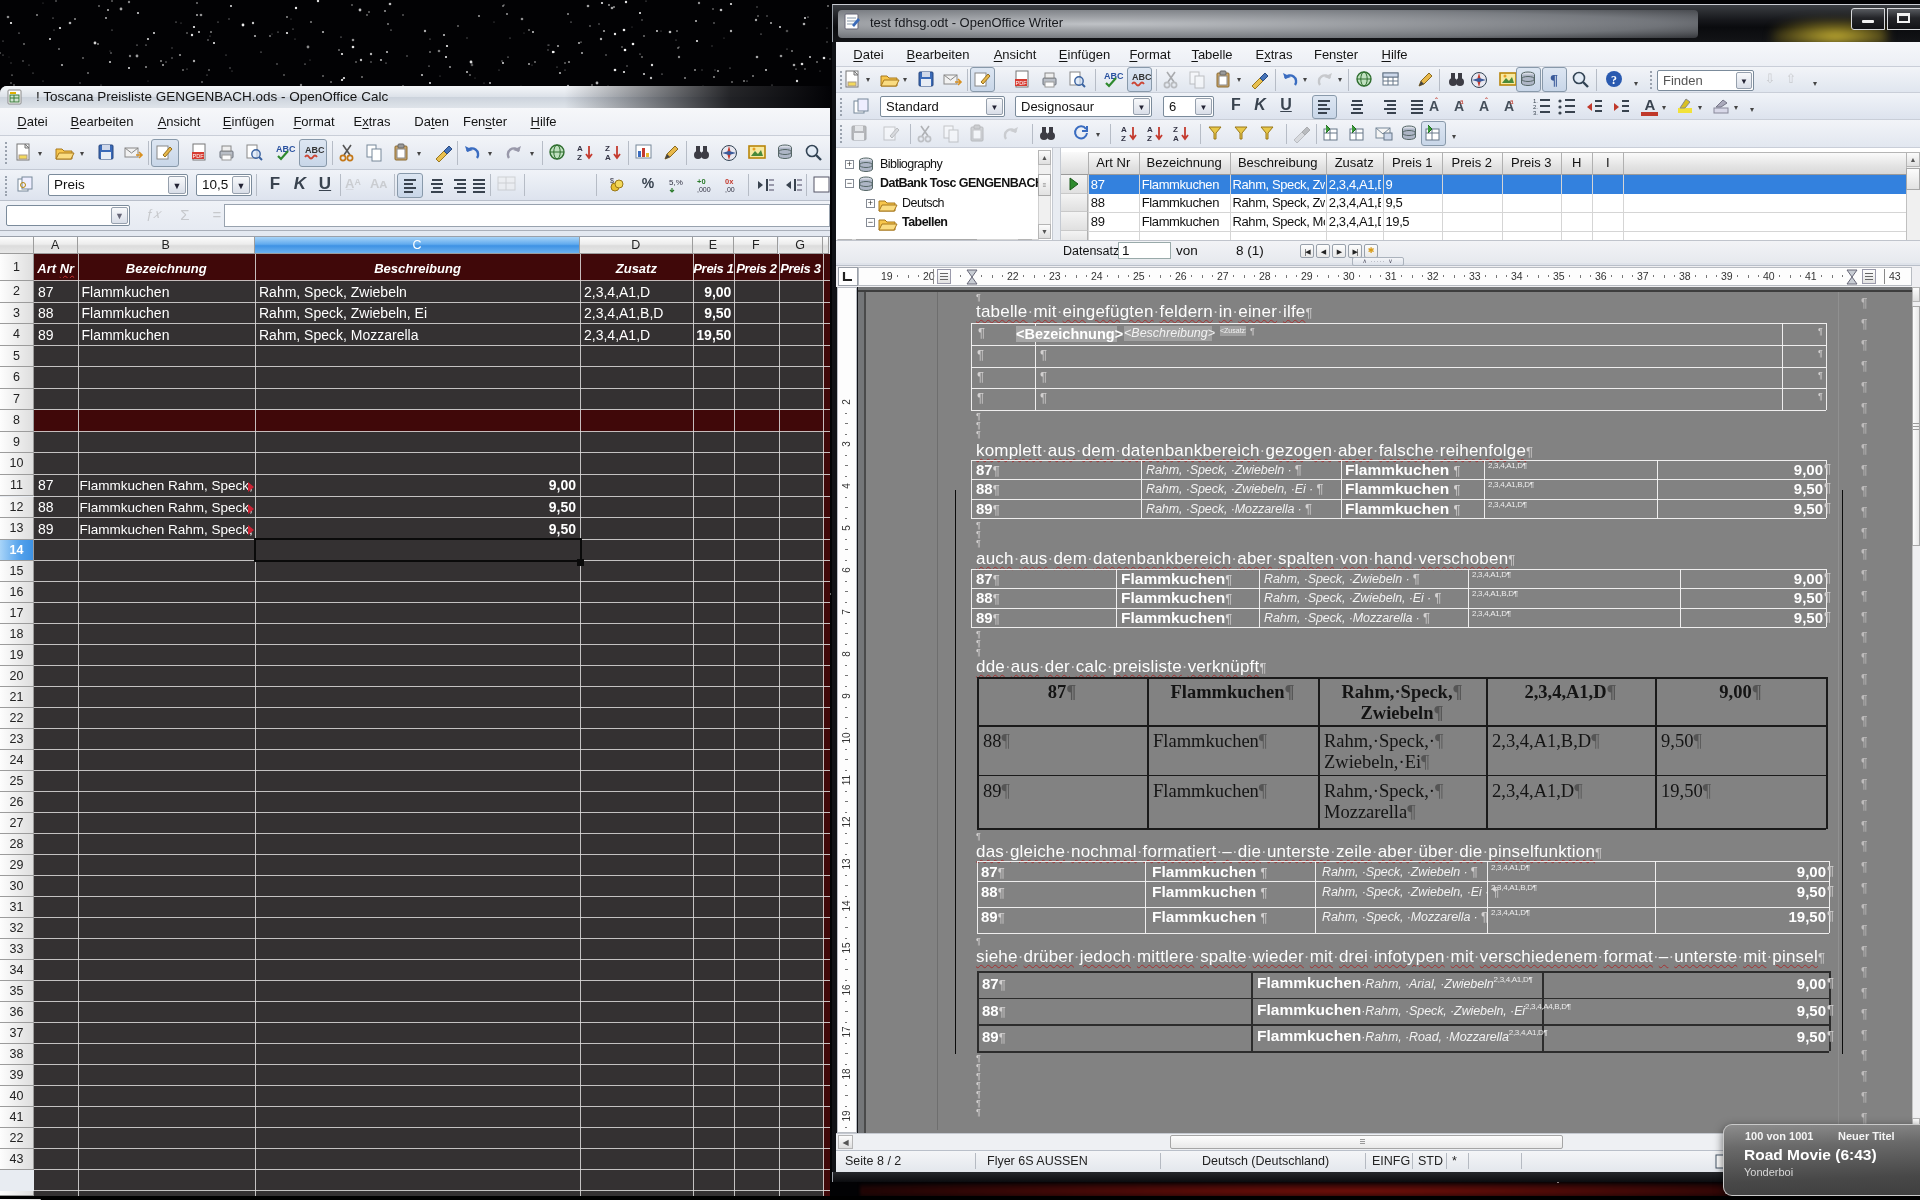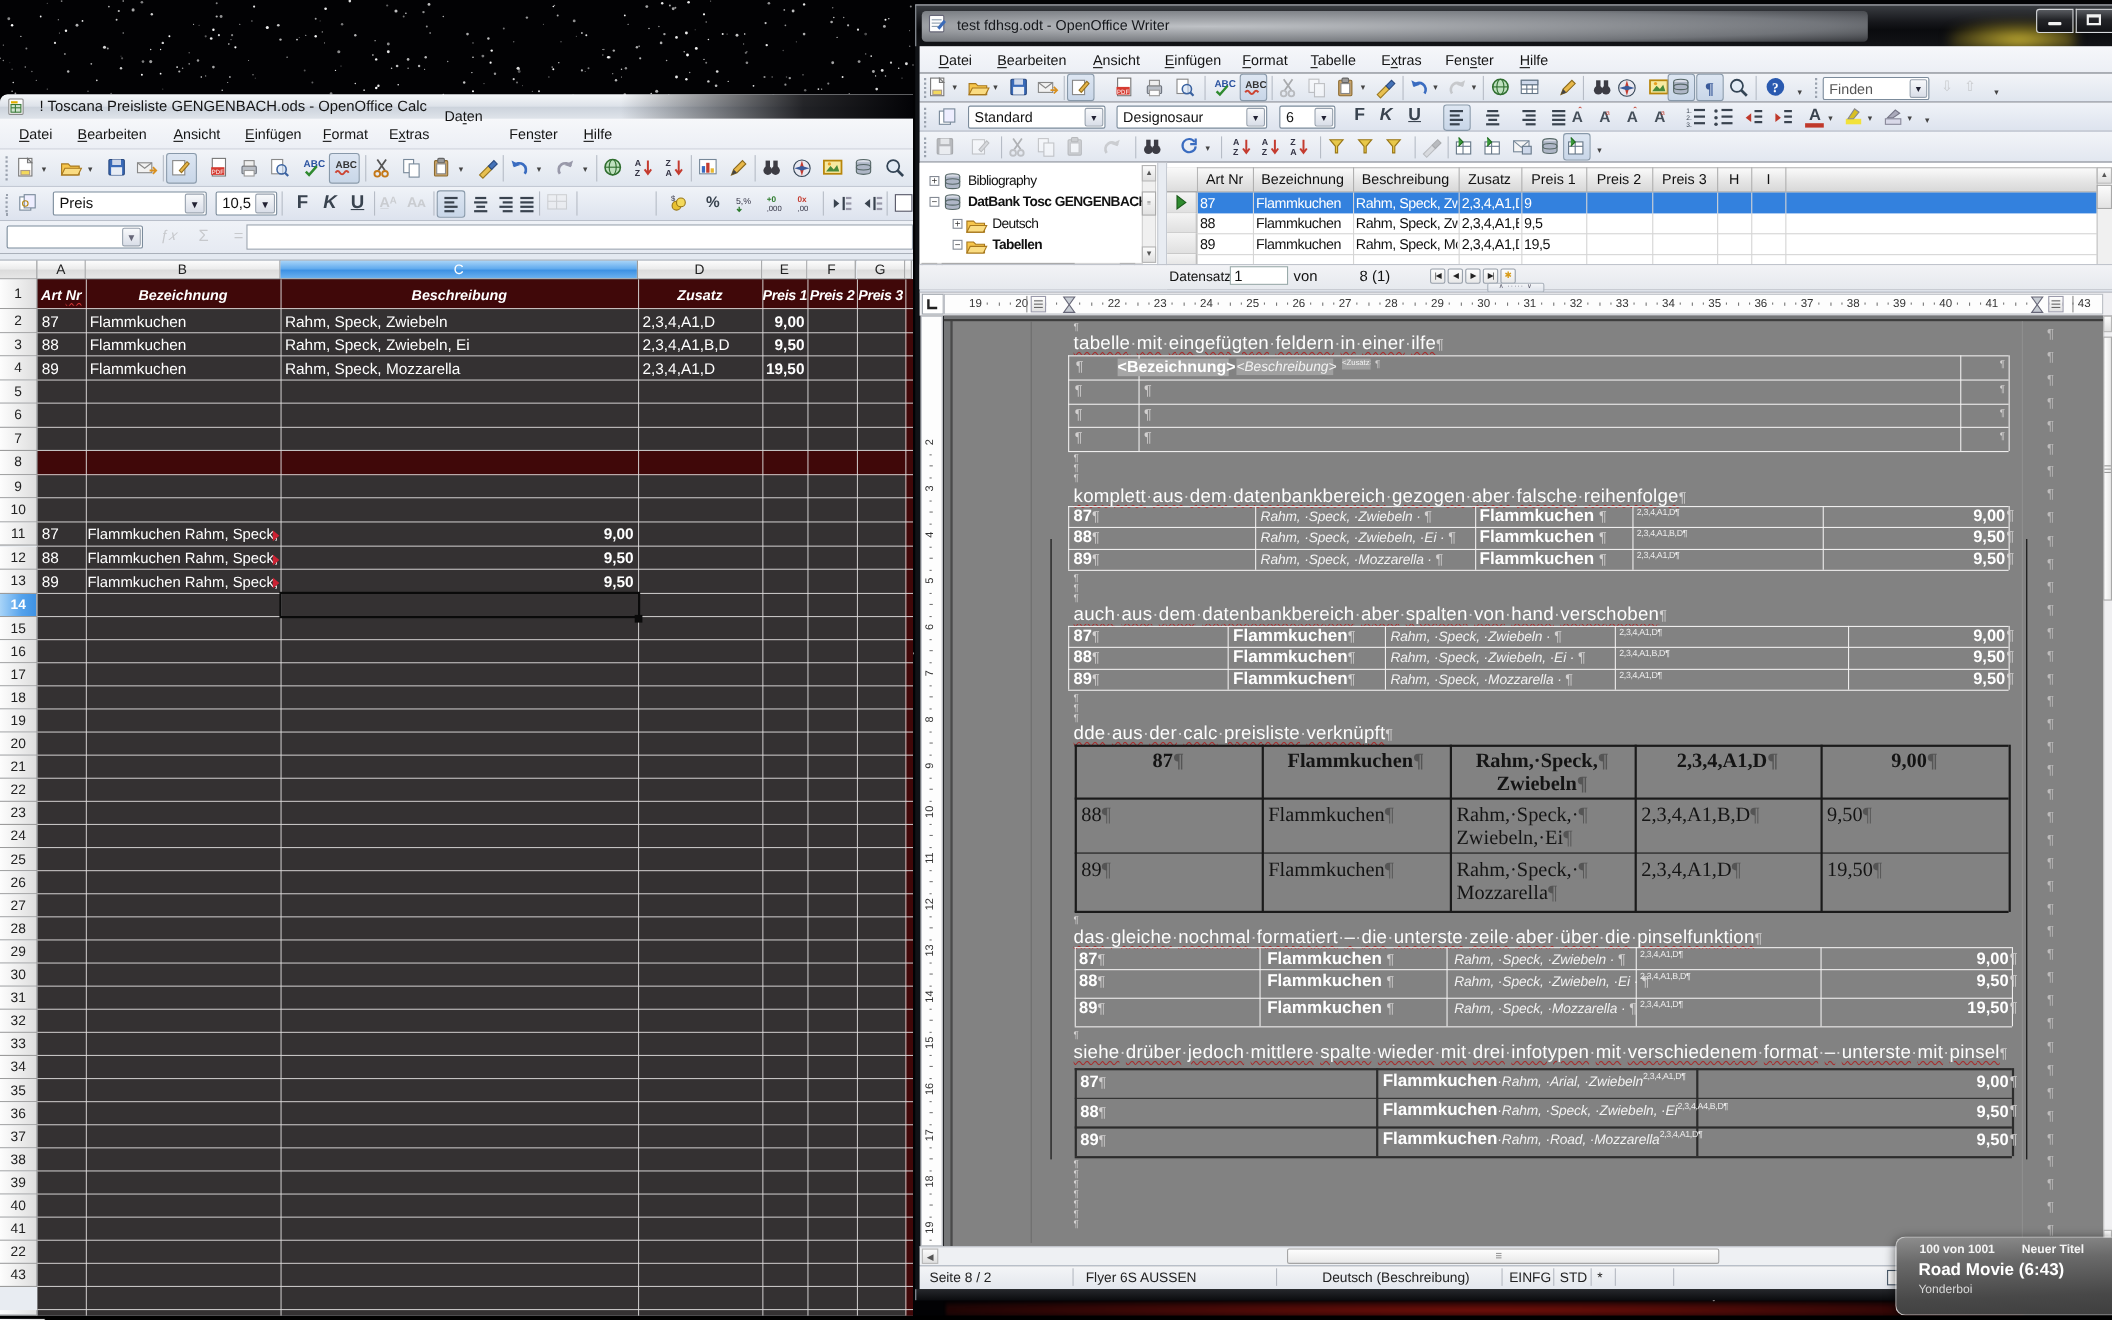--- a/index.html
+++ b/index.html
@@ -988,21 +988,21 @@
     <rect x="3" y="3" width="6" height="2" fill="#e0b000"></rect>
   </svg>
 <div class="t" style="left:36px;top:89px;width:700px;height:16px;color:#141414;font-size:13.5px;">! Toscana Preisliste GENGENBACH.ods - OpenOffice Calc</div>
 <div style="left:0px;top:108px;width:830px;height:28px;background:linear-gradient(#f6f7fa,#eceff5);border-bottom:1px solid #c9ced8;"></div>
 <div class="mi t" style="left:10px;top:114px;width:45px;height:17px;text-align:center;"><u>D</u>atei</div>
 <div class="mi t" style="left:61px;top:114px;width:82px;height:17px;text-align:center;"><u>B</u>earbeiten</div>
 <div class="mi t" style="left:149px;top:114px;width:60px;height:17px;text-align:center;"><u>A</u>nsicht</div>
 <div class="mi t" style="left:215px;top:114px;width:67px;height:17px;text-align:center;"><u>E</u>infügen</div>
 <div class="mi t" style="left:288px;top:114px;width:52px;height:17px;text-align:center;"><u>F</u>ormat</div>
 <div class="mi t" style="left:346px;top:114px;width:52px;height:17px;text-align:center;">E<u>x</u>tras</div>
-<div class="mi t" style="left:404px;top:98px;width:45px;height:17px;text-align:left;">Da<u>t</u>en</div>
+<div class="mi t" style="left:404px;top:114px;width:45px;height:17px;text-align:right;">Da<u>t</u>en</div>
 <div class="mi t" style="left:455px;top:114px;width:60px;height:17px;text-align:center;">Fen<u>s</u>ter</div>
 <div class="mi t" style="left:521px;top:114px;width:45px;height:17px;text-align:center;"><u>H</u>ilfe</div>
 <div style="left:0px;top:136px;width:830px;height:34px;background:linear-gradient(#f2f4f8,#e0e6ef);border-bottom:1px solid #c3c9d4;"></div>
 <div style="left:5px;top:142px;width:3px;height:22px;border-left:2px dotted #9aa2ae;"></div>
 <svg width="20" height="20" style="left:14px;top:143px">
     <rect x="3" y="1" width="12" height="16" fill="#fff" stroke="#777"></rect>
     <path d="M11 1 L15 5 L11 5 Z" fill="#ddd" stroke="#777"></path>
     <rect x="5" y="12" width="8" height="4" fill="#f3d95c" stroke="#a98"></rect>
   </svg>
 <svg width="20" height="20" style="left:55px;top:143px">
@@ -2295,21 +2295,21 @@
 <div style="left:836px;top:1133px;width:1084px;height:17px;background:#eef0f3;border-top:1px solid #c5c9d0;"></div>
 <div style="left:838px;top:1135px;width:15px;height:14px;background:linear-gradient(#fcfcfc,#dfdfdf);border:1px solid #b5b5b5;color:#555;font-size:8px;text-align:center;line-height:13px;">◀</div>
 <div style="left:1895px;top:1135px;width:15px;height:14px;background:linear-gradient(#fcfcfc,#dfdfdf);border:1px solid #b5b5b5;color:#555;font-size:8px;text-align:center;line-height:13px;">▶</div>
 <div style="left:1170px;top:1135px;width:393px;height:14px;background:linear-gradient(#fdfdfd,#e9e9e9);border:1px solid #a5a5a5;border-radius:2px;"></div>
 <div style="left:1360px;top:1139px;width:5px;height:1px;background:#999;"></div>
 <div style="left:1360px;top:1141px;width:5px;height:1px;background:#999;"></div>
 <div style="left:1360px;top:1143px;width:5px;height:1px;background:#999;"></div>
 <div style="left:836px;top:1150px;width:1084px;height:22px;background:linear-gradient(#f4f5f7,#e3e7ed);border-top:1px solid #b9bfc9;"></div>
 <div class="t" style="left:845px;top:1154px;width:100px;height:15px;color:#222;font-size:12.5px;">Seite 8 / 2</div>
 <div class="t" style="left:987px;top:1154px;width:170px;height:15px;color:#222;font-size:12.5px;">Flyer 6S  AUSSEN</div>
-<div class="t" style="left:1202px;top:1154px;width:170px;height:15px;color:#222;font-size:12.5px;">Deutsch (Beschreibung)</div>
+<div class="t" style="left:1202px;top:1154px;width:170px;height:15px;color:#222;font-size:12.5px;">Deutsch (Deutschland)</div>
 <div class="t" style="left:1372px;top:1154px;width:40px;height:15px;color:#222;font-size:12.5px;">EINFG</div>
 <div class="t" style="left:1418px;top:1154px;width:30px;height:15px;color:#222;font-size:12.5px;">STD</div>
 <div class="t" style="left:1452px;top:1154px;width:10px;height:15px;color:#222;font-size:12.5px;">*</div>
 <div style="left:975px;top:1153px;width:1px;height:16px;background:#b5bac2;"></div>
 <div style="left:1160px;top:1153px;width:1px;height:16px;background:#b5bac2;"></div>
 <div style="left:1365px;top:1153px;width:1px;height:16px;background:#b5bac2;"></div>
 <div style="left:1412px;top:1153px;width:1px;height:16px;background:#b5bac2;"></div>
 <div style="left:1446px;top:1153px;width:1px;height:16px;background:#b5bac2;"></div>
 <div style="left:1468px;top:1153px;width:1px;height:16px;background:#b5bac2;"></div>
 <div style="left:1521px;top:1153px;width:1px;height:16px;background:#b5bac2;"></div>

